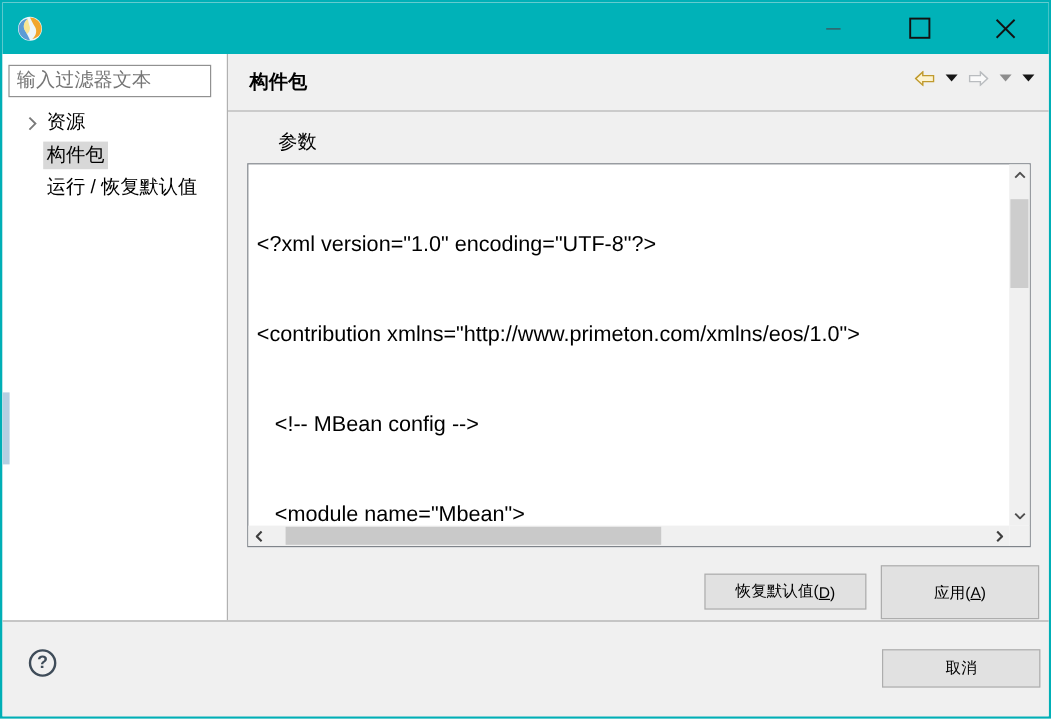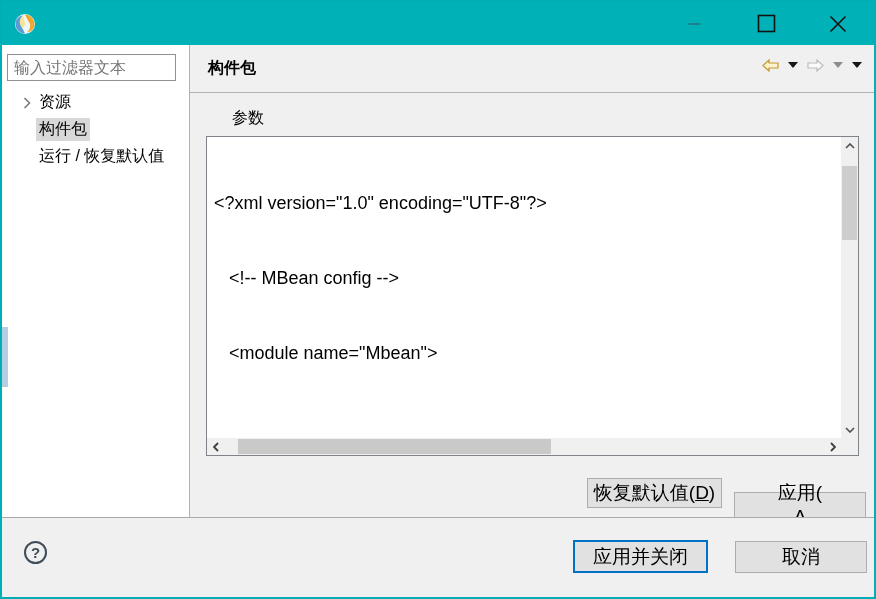--- a/index.html
+++ b/index.html
@@ -58,26 +58,26 @@
   .hscroll{position:absolute;left:0;bottom:0;right:17px;height:17px;background:#f0f0f0;}
   .scroll-corner{position:absolute;right:0;bottom:0;width:17px;height:17px;background:#f0f0f0;}
   .sb-arrow{position:absolute;display:flex;align-items:center;justify-content:center;}
   .vscroll .sb-arrow{left:0;width:17px;height:17px;}
   .hscroll .sb-arrow{top:0;width:17px;height:17px;}
   .v-thumb{position:absolute;left:1px;width:15px;top:29px;height:74px;background:#cdcdcd;}
   .h-thumb{position:absolute;top:1px;height:15px;left:31px;width:313px;background:#c9c9c9;}
   
   .btn{
     position:absolute;display:flex;align-items:center;justify-content:center;
-    background:#e1e1e1;border:1px solid #adadad;font-size:19px;
+    background:#e1e1e1;border:1px solid #adadad;font-size:13px;
     font-family:"Liberation Sans",sans-serif;cursor:default;white-space:nowrap;
   }
   .btn .mn{text-decoration:underline;}
   .btn-restore{right:152px;top:433px;width:135px;height:30px;}
-  .btn-apply{right:8px;top:447px;width:132px;height:45px;flex-direction:column;}
+  .btn-apply{right:8px;top:426px;width:132px;height:45px;}
   
   .footer{
     position:absolute;left:0;right:0;bottom:0;height:80px;
     background:#f0f0f0;border-top:1px solid #a9a9a9;
   }
   .help-btn{
     position:absolute;left:22px;top:23px;width:23px;height:23px;border-radius:50%;
     border:2px solid #3f4c59;color:#3f4c59;font-size:15px;font-weight:bold;
     display:flex;align-items:center;justify-content:center;cursor:default;
   }
@@ -159,20 +159,21 @@
       <div class="header-sep"></div>
 
       <div class="tabs">
         <span class="tab">参数</span>
         <span class="tab selected">EOS配置</span>
       </div>
 
       <div class="editor">
         <div class="editor-text">
           <div class="xml-line">&lt;?xml version="1.0" encoding="UTF-8"?&gt;</div>
+          <div class="xml-line">&lt;contribution xmlns="http://www.primeton.com/xmlns/eos/1.0"&gt;</div>
           <div class="xml-line">   &lt;!-- MBean config --&gt;</div>
           <div class="xml-line">   &lt;module name="Mbean"&gt;</div>
           
           
           
           
           
           
           
           
@@ -218,18 +219,17 @@
           <span class="mn">A</span>
           <span>)</span>
       </div>
     </div>
   </div>
 
   <div class="footer">
     <div class="help-btn">
       <span>?</span>
     </div>
-    <div class="btn btn-apply-close">应用并关闭</div>
     <div class="btn btn-cancel">取消</div>
   </div>
 
   <div class="sash"></div>
 </div>
 
 </body></html>

